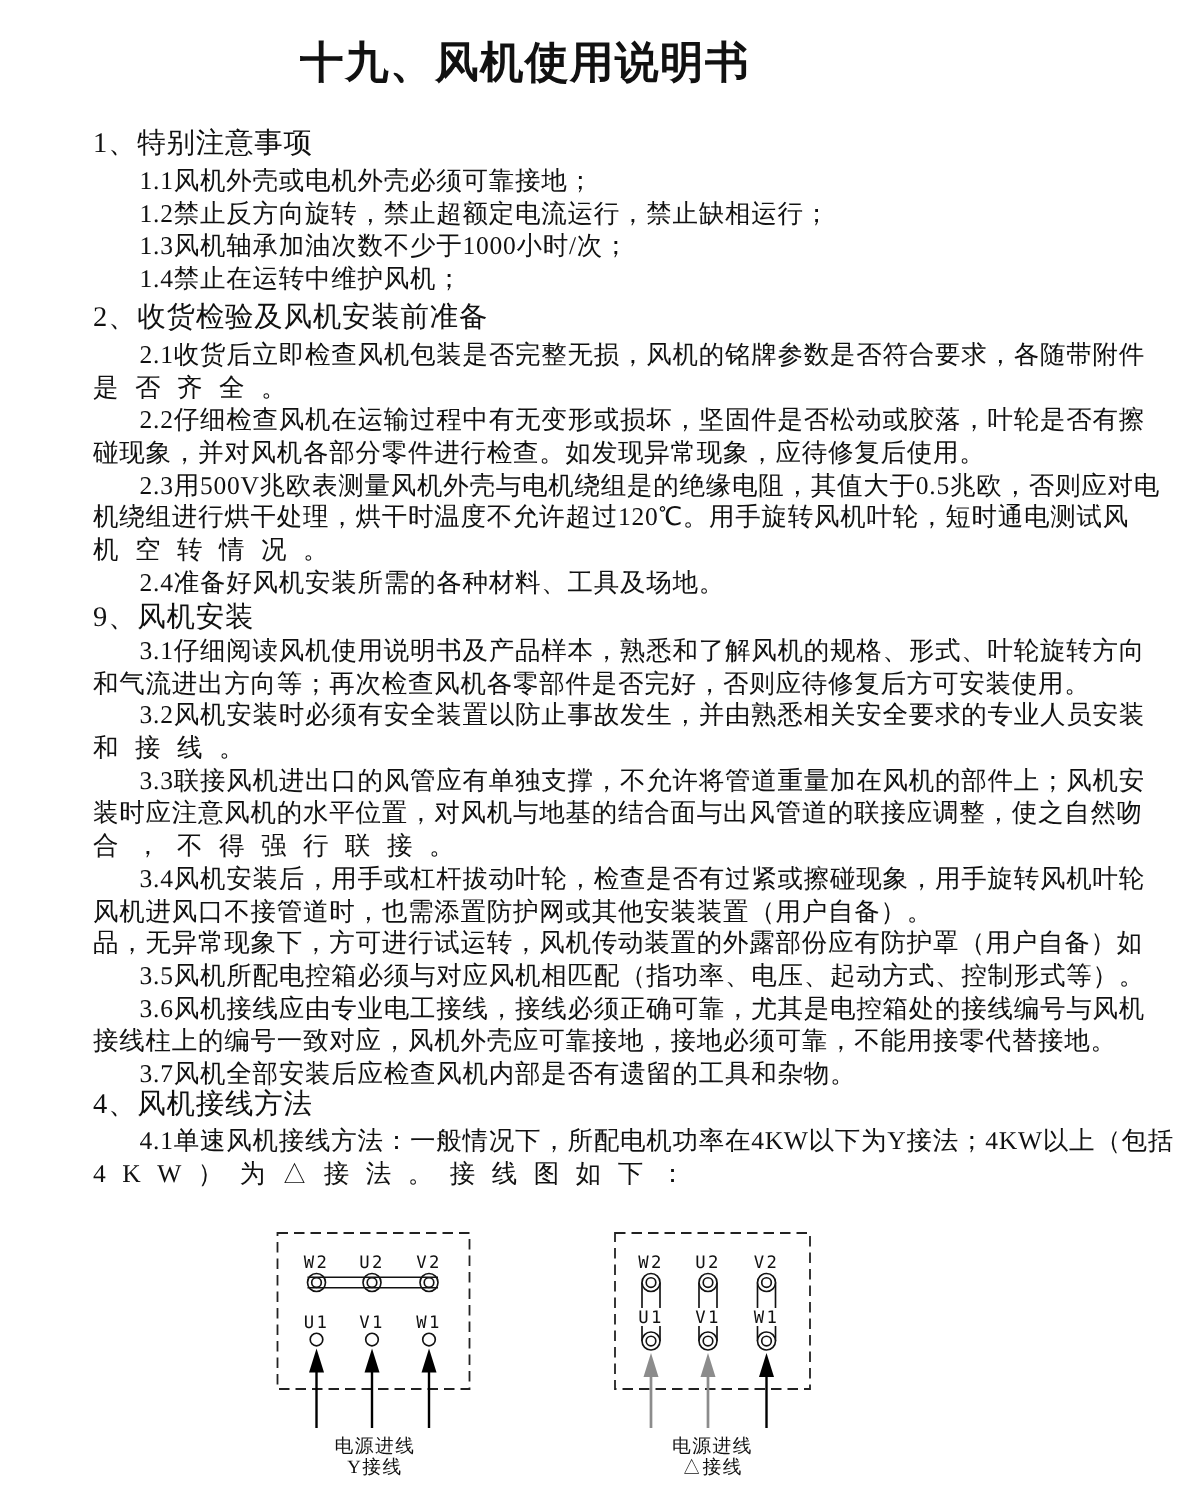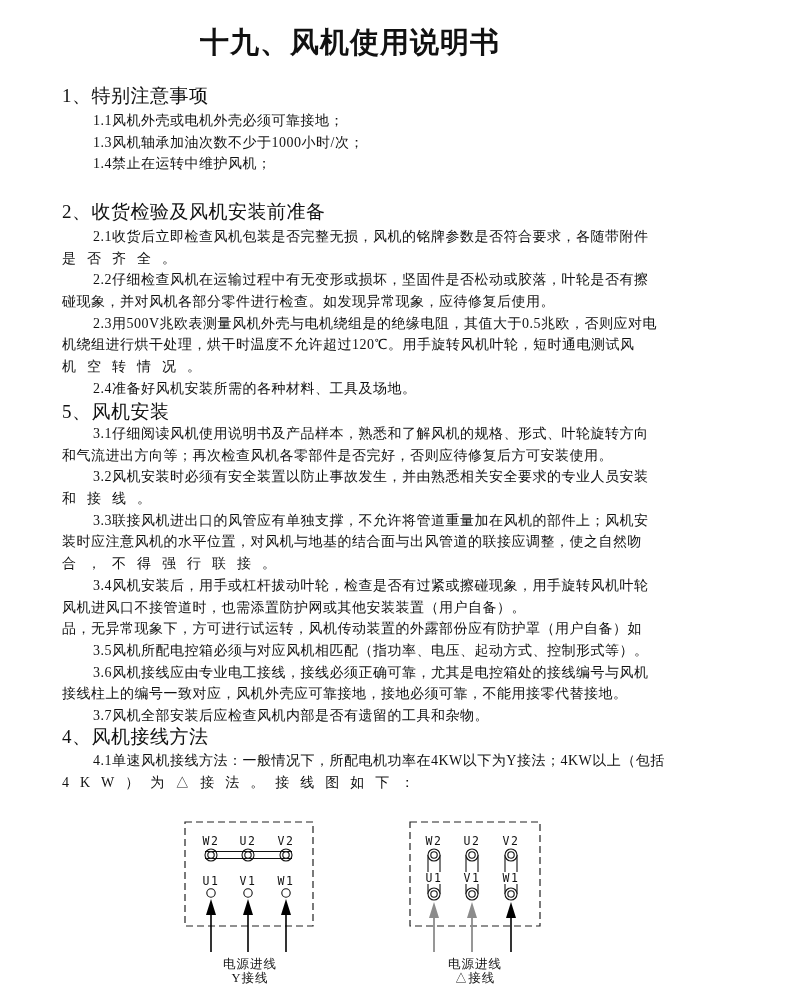--- a/index.html
+++ b/index.html
@@ -25,21 +25,21 @@
   #sec2-h{top:200px;}
   #sec3-h{top:400px;}
   #sec4-h{top:725px;}
   .sec-lines{position:absolute;left:62px;width:738px;}
   #sec1-b{top:110px;}
   #sec2-b{top:226px;}
   #sec3-b{top:423px;}
   #sec4-b{top:750px;}
   .line{
     height:21.7px;line-height:21.7px;
-    font-size:14px;letter-spacing:0.5px;
+    font-size:17px;letter-spacing:0.5px;
     white-space:nowrap;
   }
   .line.indent{padding-left:31px;}
   .line.spread{letter-spacing:11px;}
   .diagram-svg{position:absolute;}
   #diagram-y{left:180px;top:818px;}
   #diagram-delta{left:403px;top:818px;}
   .term-label{
     font-family:"DejaVu Sans Mono", monospace;
     font-size:11.5px;letter-spacing:1.5px;fill:#111;
@@ -53,38 +53,39 @@
 <body>
 
 <div class="page">
 
   <div class="doc-title">十九、风机使用说明书</div>
 
   <h2 class="sec-heading" id="sec1-h">1、特别注意事项</h2>
   <div class="sec-lines" id="sec1-b">
 
   <div class="line indent">1.1风机外壳或电机外壳必须可靠接地；</div>
+      <div class="line indent">1.2禁止反方向旋转，禁止超额定电流运行，禁止缺相运行；</div>
       <div class="line indent">1.3风机轴承加油次数不少于1000小时/次；</div>
       <div class="line indent">1.4禁止在运转中维护风机；</div>
     </div>
 
   <h2 class="sec-heading" id="sec2-h">2、收货检验及风机安装前准备</h2>
   <div class="sec-lines" id="sec2-b">
 
   <div class="line indent">2.1收货后立即检查风机包装是否完整无损，风机的铭牌参数是否符合要求，各随带附件</div>
       <div class="line spread">是否齐全。</div>
       <div class="line indent">2.2仔细检查风机在运输过程中有无变形或损坏，坚固件是否松动或胶落，叶轮是否有擦</div>
       <div class="line">碰现象，并对风机各部分零件进行检查。如发现异常现象，应待修复后使用。</div>
       <div class="line indent">2.3用500V兆欧表测量风机外壳与电机绕组是的绝缘电阻，其值大于0.5兆欧，否则应对电</div>
       <div class="line">机绕组进行烘干处理，烘干时温度不允许超过120℃。用手旋转风机叶轮，短时通电测试风</div>
       <div class="line spread">机空转情况。</div>
       <div class="line indent">2.4准备好风机安装所需的各种材料、工具及场地。</div>
     </div>
 
-  <h2 class="sec-heading" id="sec3-h">5、风机安装</h2>
+  <h2 class="sec-heading" id="sec3-h">9、风机安装</h2>
   <div class="sec-lines" id="sec3-b">
 
   <div class="line indent">3.1仔细阅读风机使用说明书及产品样本，熟悉和了解风机的规格、形式、叶轮旋转方向</div>
       <div class="line">和气流进出方向等；再次检查风机各零部件是否完好，否则应待修复后方可安装使用。</div>
       <div class="line indent">3.2风机安装时必须有安全装置以防止事故发生，并由熟悉相关安全要求的专业人员安装</div>
       <div class="line spread">和接线。</div>
       <div class="line indent">3.3联接风机进出口的风管应有单独支撑，不允许将管道重量加在风机的部件上；风机安</div>
       <div class="line">装时应注意风机的水平位置，对风机与地基的结合面与出风管道的联接应调整，使之自然吻</div>
       <div class="line spread">合，不得强行联接。</div>
       <div class="line indent">3.4风机安装后，用手或杠杆拔动叶轮，检查是否有过紧或擦碰现象，用手旋转风机叶轮</div>

